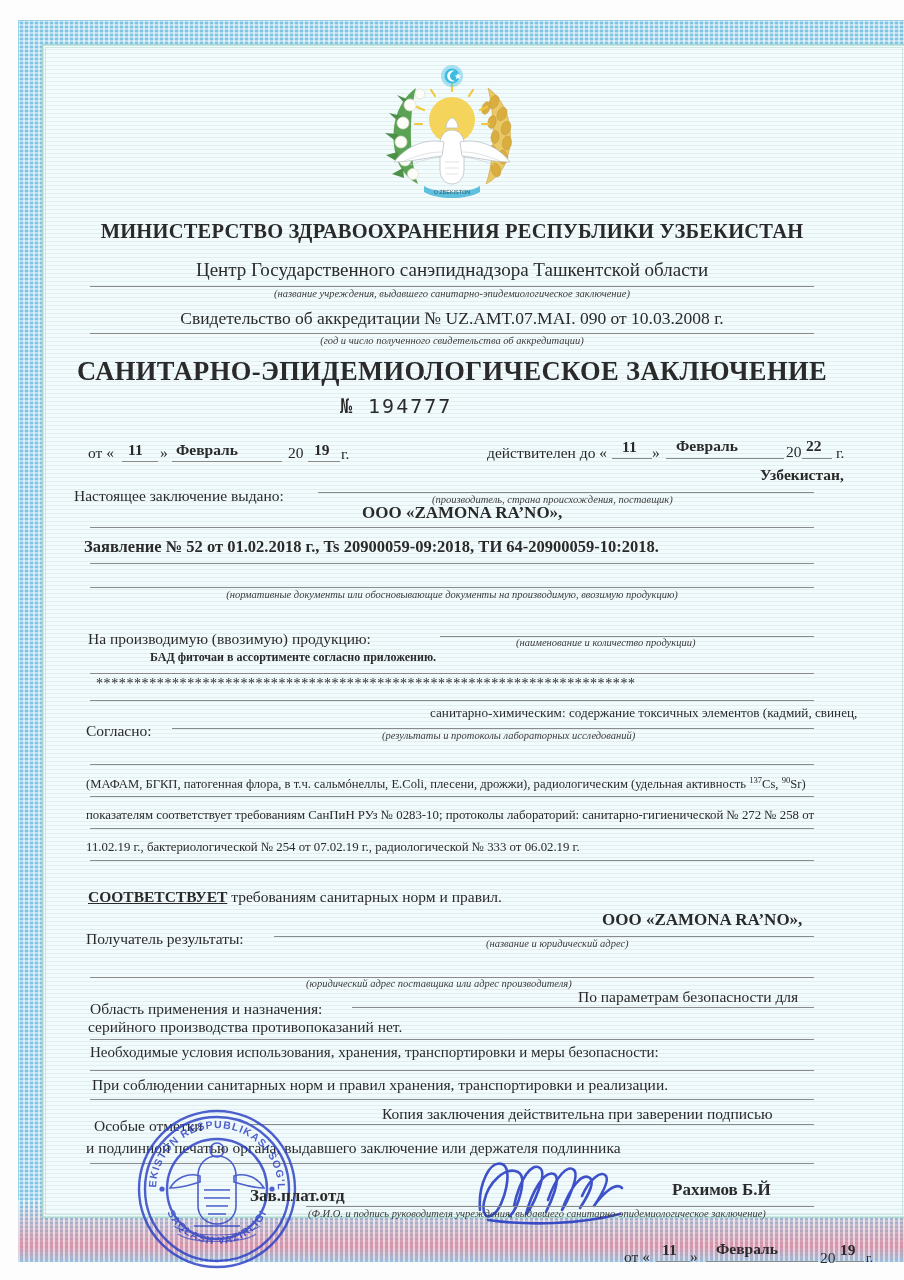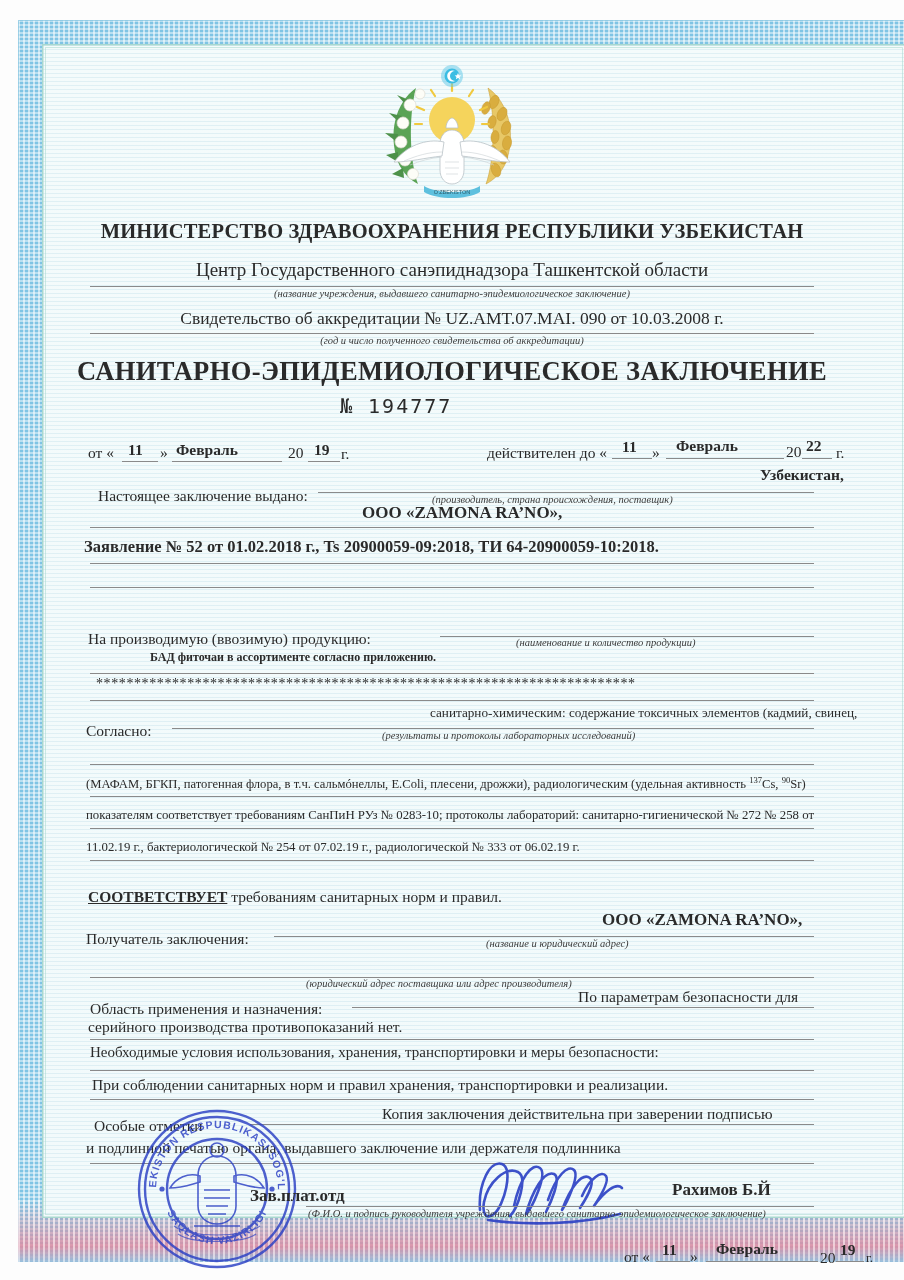--- a/index.html
+++ b/index.html
@@ -190,30 +190,31 @@
     <div class="rule" style="left:612px;width:40px;top:458px;"></div>
     <div class="t body" style="left:652px;top:444px;">»</div>
     <div class="t body bold handwrite" style="left:676px;top:437px;">Февраль</div>
     <div class="rule" style="left:666px;width:118px;top:458px;"></div>
     <div class="t body" style="left:786px;top:443px;">20</div>
     <div class="t body bold handwrite" style="left:806px;top:437px;">22</div>
     <div class="rule" style="left:802px;width:30px;top:458px;"></div>
     <div class="t body" style="left:836px;top:444px;">г.</div>
 
     <div class="t body bold handwrite" style="left:760px;top:466px;">Узбекистан,</div>
-    <div class="t body" style="left:98px;top:487px;">Настоящее заключение выдано:</div>
+    <div class="t body" style="left:74px;top:487px;">Настоящее заключение выдано:</div>
     <div class="rule" style="left:318px;width:496px;top:492px;"></div>
     <div class="t ital" style="left:432px;top:494px;">(производитель, страна происхождения, поставщик)</div>
 
     <div class="t bold handwrite" style="left:362px;top:503px;font-size:17px;">ООО «ZAMONA RA’NO»,</div>
     <div class="rule" style="left:90px;width:724px;top:527px;"></div>
 
     <div class="t bold handwrite" style="left:84px;top:537px;font-size:16.5px;">Заявление № 52 от 01.02.2018 г., Ts 20900059-09:2018, ТИ 64-20900059-10:2018.</div>
     <div class="rule" style="left:90px;width:724px;top:563px;"></div>
     <div class="rule" style="left:90px;width:724px;top:587px;"></div>
+    <div class="t center ital" style="top:589px;">(нормативные документы или обосновывающие документы на производимую, ввозимую продукцию)</div>
 
     <div class="t body" style="left:88px;top:630px;">На производимую (ввозимую) продукцию:</div>
     <div class="rule" style="left:440px;width:374px;top:636px;"></div>
     <div class="t ital" style="left:516px;top:637px;">(наименование и количество продукции)</div>
     <div class="t bold" style="left:150px;top:650px;font-size:12px;">БАД фиточаи в ассортименте согласно приложению.</div>
     <div class="rule" style="left:90px;width:724px;top:673px;"></div>
     <div class="stars" style="left:96px;top:676px;">***********************************************************************</div>
     <div class="rule" style="left:90px;width:724px;top:700px;"></div>
 
     <div class="t small" style="left:430px;top:705px;">санитарно-химическим: содержание токсичных элементов (кадмий, свинец,</div>
@@ -232,21 +233,21 @@
     <div class="rule" style="left:90px;width:724px;top:828px;"></div>
 
     <div class="t small" style="left:86px;top:840px;font-size:12.8px;">11.02.19 г., бактериологической № 254 от 07.02.19 г., радиологической № 333 от 06.02.19 г.</div>
     <div class="rule" style="left:90px;width:724px;top:860px;"></div>
 
     <div class="t body" style="left:88px;top:888px;">
       <span class="bold" style="text-decoration:underline;">СООТВЕТСТВУЕТ</span><span> требованиям санитарных норм и правил.</span>
     </div>
 
     <div class="t bold handwrite" style="left:602px;top:910px;font-size:17px;">ООО «ZAMONA RA’NO»,</div>
-    <div class="t body" style="left:86px;top:930px;">Получатель заключения:</div>
+    <div class="t body" style="left:86px;top:930px;">Получатель результаты:</div>
     <div class="rule" style="left:274px;width:540px;top:936px;"></div>
     <div class="t ital" style="left:486px;top:938px;">(название и юридический адрес)</div>
 
     <div class="rule" style="left:90px;width:724px;top:977px;"></div>
     <div class="t ital" style="left:306px;top:978px;">(юридический адрес поставщика или адрес производителя)</div>
 
     <div class="t body" style="left:578px;top:988px;">По параметрам безопасности для</div>
     <div class="t body" style="left:90px;top:1000px;">Область применения и назначения:</div>
     <div class="rule" style="left:352px;width:462px;top:1007px;"></div>
 

